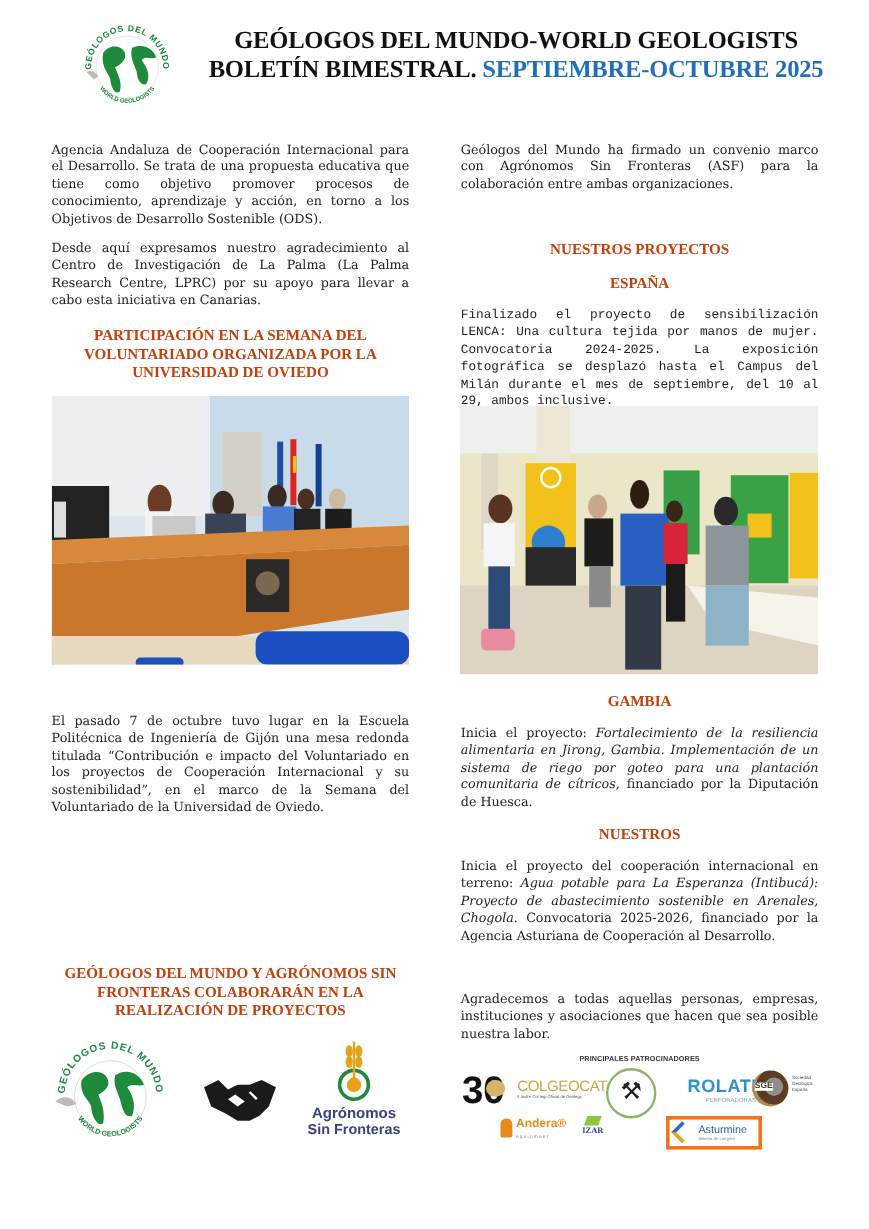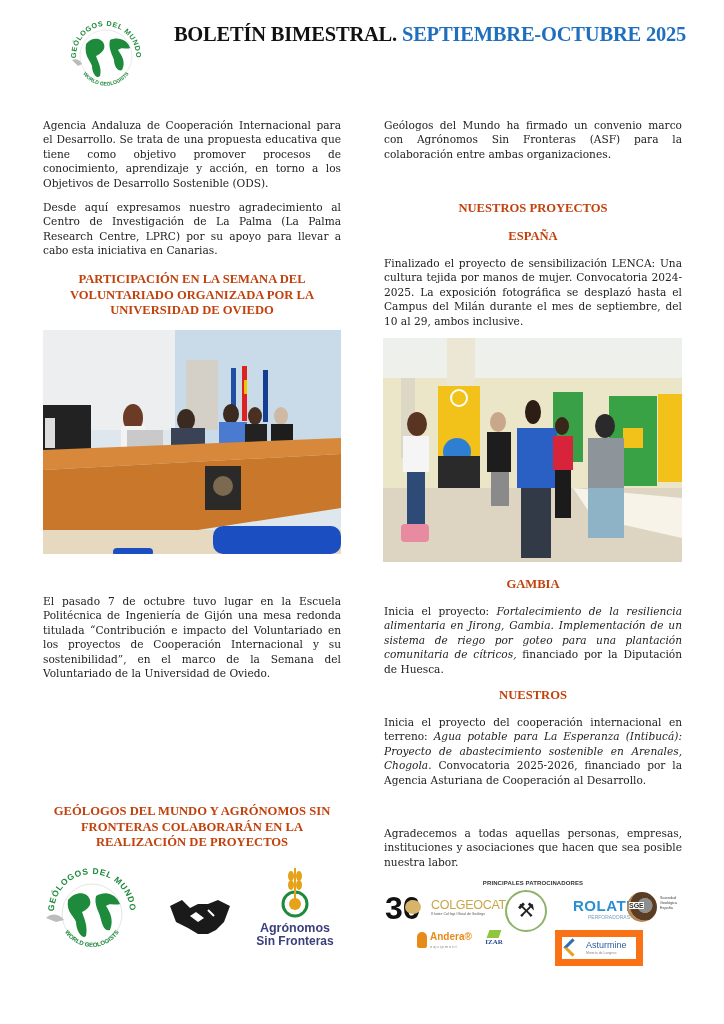--- a/index.html
+++ b/index.html
@@ -40,20 +40,21 @@
     <text font-family="Liberation Sans, sans-serif" font-size="7.2" font-weight="bold" fill="#1e8a3c" letter-spacing="0.6">
       <textPath href="#arcTop" startOffset="50%" text-anchor="middle">GEÓLOGOS DEL MUNDO</textPath>
     </text>
     <text font-family="Liberation Sans, sans-serif" font-size="5" font-weight="bold" fill="#1e8a3c">
       <textPath href="#arcBot" startOffset="50%" text-anchor="middle">WORLD GEOLOGISTS</textPath>
     </text>
   </svg>
 </div>
 
 <div class="abs title">
+  <div>GEÓLOGOS DEL MUNDO-WORLD GEOLOGISTS</div>
   <div>
     <span>BOLETÍN BIMESTRAL.</span>
     <span class="accent">SEPTIEMBRE-OCTUBRE 2025</span>
   </div>
 </div>
 
 <div class="col left" style="top:118px;">
   <p>Agencia Andaluza de Cooperación Internacional para el Desarrollo. Se trata de una propuesta educativa que tiene como objetivo promover procesos de conocimiento, aprendizaje y acción, en torno a los Objetivos de Desarrollo Sostenible (ODS).</p>
   <p>Desde aquí expresamos nuestro agradecimiento al Centro de Investigación de La Palma (La Palma Research Centre, LPRC) por su apoyo para llevar a cabo esta iniciativa en Canarias.</p>
 </div>
@@ -149,21 +150,21 @@
 <div class="col right" style="top:118px;">
   <p>Geólogos del Mundo ha firmado un convenio marco con Agrónomos Sin Fronteras (ASF) para la colaboración entre ambas organizaciones.</p>
 </div>
 
 <div class="col right" style="top:201px;">
   <h2 class="h">NUESTROS PROYECTOS</h2>
 </div>
 <div class="col right" style="top:229px;">
   <h3 class="h">ESPAÑA</h3>
 </div>
-<div class="col right" style="top:256px;">
+<div class="col right" style="top:256px;font-family:Liberation Mono, monospace;">
   <p>Finalizado el proyecto de sensibilización LENCA: Una cultura tejida por manos de mujer. Convocatoria 2024-2025. La exposición fotográfica se desplazó hasta el Campus del Milán durante el mes de septiembre, del 10 al 29, ambos inclusive.</p>
 </div>
 
 <div class="photo" style="left:383px; top:338px; width:299px; height:224px;">
   <svg width="299" height="224" viewBox="0 0 299 224">
     <rect width="299" height="224" fill="#e9e4d6"></rect>
     <rect x="0" y="0" width="299" height="40" fill="#eef0ec"></rect>
     <rect x="0" y="40" width="299" height="110" fill="#ece6c8"></rect>
     <rect x="64" y="0" width="28" height="150" fill="#ece7d5"></rect>
     <rect x="18" y="40" width="14" height="80" fill="#ddd8c6"></rect>
@@ -246,18 +247,18 @@
     <span style="position:absolute; left:0; top:2px; width:10px; height:16px; background:#e88a1a; border-radius:5px 5px 2px 2px;"></span>
     <div style="position:absolute; left:13px; top:1px; font-size:10px; font-weight:bold; color:#e88a1a;">Andera®</div>
     <div style="position:absolute; left:13px; top:14px; font-size:4px; color:#888; letter-spacing:1px;">equipment</div>
   </div>
 
   <div class="sp" style="left:96px; top:52px; width:30px; height:24px; text-align:center;">
     <span style="display:block; margin:0 auto; width:12px; height:8px; background:#8fc63e; transform:skewX(-20deg);"></span>
     <div style="font-size:7px; font-weight:bold; color:#2c4a8a; font-family:'Liberation Serif',serif;">IZAR</div>
   </div>
 
-  <div class="sp" style="left:172px; top:52px; width:74px; height:22px; border:7px solid #f97316;">
+  <div class="sp" style="left:172px; top:52px; width:74px; height:22px; border:3px solid #f97316;">
     <span style="position:absolute; left:4px; top:4px; width:10px; height:10px; border-left:3px solid #2a6fb3; border-bottom:3px solid #e5a21a; transform:rotate(45deg);"></span>
     <div style="position:absolute; left:24px; top:3px; font-size:9px; color:#2a5f9a;">Asturmine</div>
     <div style="position:absolute; left:24px; top:14px; font-size:3.5px; color:#888;">Minería de Langreo</div>
   </div>
 </div>
 
 </body></html>

